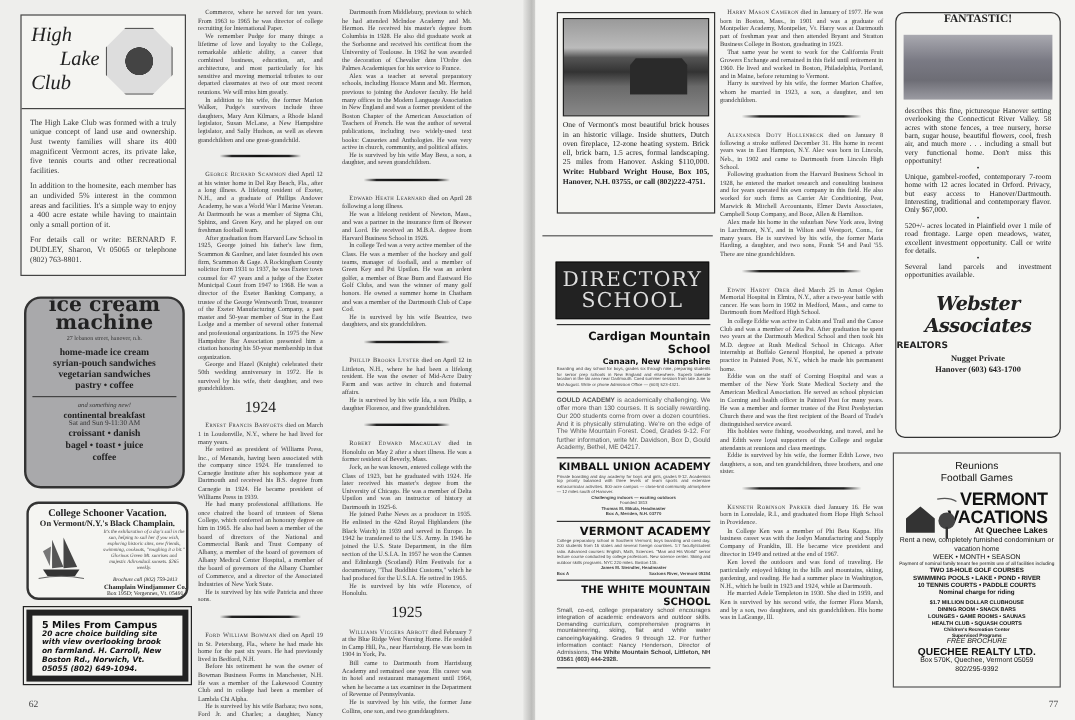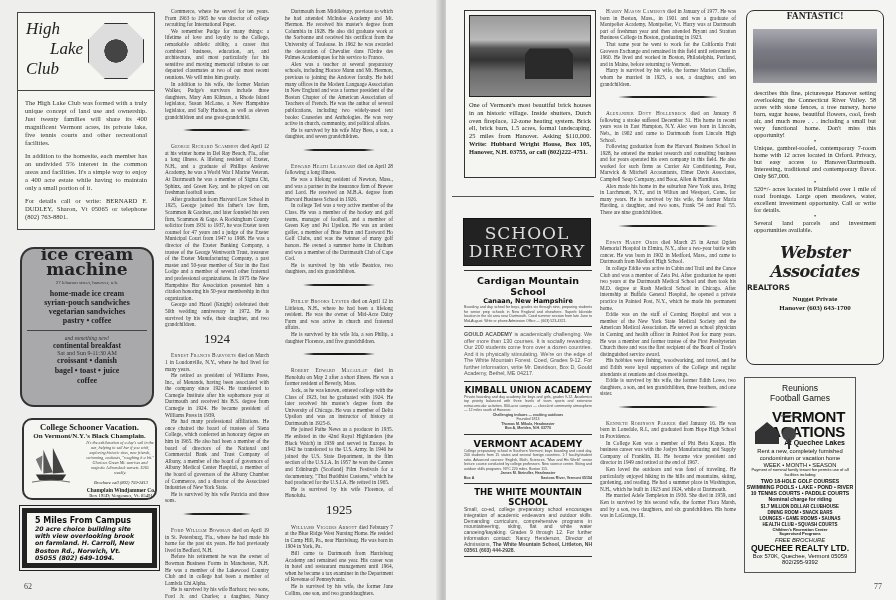--- a/index.html
+++ b/index.html
@@ -40,33 +40,33 @@
 .fmc{left:22px;top:508px;width:135px;height:60px;border:5px solid #222;outline:1px solid #222;outline-offset:2px;background:#f5f5f2;padding:3px 8px;font-family:"DejaVu Sans",sans-serif;color:#111}
 .fmc-h{font-size:8px;font-weight:bold;line-height:9px}
 .fmc-b{font-size:6.2px;font-weight:bold;font-style:italic;line-height:7.2px}
 .brick{left:18px;top:10px;width:132px;height:168px;border:1px solid #333;background:#f5f5f2;padding:4px}
 .brick-photo{height:82px;background:linear-gradient(180deg,#9a9a9a 0%,#bbb 30%,#555 40%,#333 55%,#6a6a6a 70%,#888 100%);position:relative;border:1px solid #222}
 .brick-house{position:absolute;left:55px;top:25px;width:48px;height:38px;background:#2a2a2a;clip-path:polygon(10% 20%,90% 20%,100% 35%,100% 100%,0 100%,0 35%)}
 .brick-txt{font-size:6.4px;line-height:7.8px;margin-top:4px;text-align:justify;color:#222}
 .brick-txt b{font-weight:bold}
 .sd{left:17px;top:218px;width:128px;height:48px;background:#222;color:#ddd;font-family:"DejaVu Serif",serif;font-size:17px;line-height:18px;letter-spacing:1px;text-align:center;padding-top:5px;border:1px solid #111}
 .sd-box{left:18px;top:270px;width:128px;border-top:1px solid #333}
-.sd-name{font-family:"DejaVu Sans",sans-serif;font-weight:bold;text-align:center;color:#111}
+.sd-name{font-family:"DejaVu Sans",sans-serif;font-weight:bold;text-align:right;color:#111}
 .sd-small{font-size:3.6px;line-height:4.5px;text-align:justify;color:#444;font-family:"Liberation Sans",sans-serif}
 .sd-gould{font-size:5.4px;line-height:6.5px;color:#555;text-align:justify;font-family:"Liberation Sans",sans-serif;margin:4px 0}
 .sd-sep{border-top:1px solid #333;margin:3px 0}
 .fan{left:300px;top:10px;width:138px;height:355px;border:1px solid #333;border-radius:8px;background:#f5f5f2}
 .fan-t{text-align:center;font-weight:bold;font-size:9.5px;color:#222}
 .fan-photo{margin:8px 6px 6px;height:54px;background:linear-gradient(180deg,#a9a9b0 0%,#7a7a84 40%,#6d6d75 70%,#9b9ba2 100%);position:relative}
 .fan-txt{padding:0 7px;font-size:6.2px;line-height:7px;text-align:justify;color:#222}
 .fan-dot{text-align:center;font-size:6px;line-height:6px}
 .web-logo{text-align:center;margin-top:10px;font-family:"DejaVu Serif",serif;font-style:italic;font-size:16px;font-weight:bold;color:#222;letter-spacing:-.5px}
 .web-r{text-align:left;font-family:"DejaVu Sans",sans-serif;font-weight:bold;font-size:7.5px;margin-top:2px}
 .web-addr{text-align:center;font-weight:bold;font-size:7px;line-height:8.5px;margin-top:3px}
-.qv{left:298px;top:377px;width:112px;height:196px;border:1px solid #555;background:#f5f5f2;font-family:"Liberation Sans",sans-serif;text-align:center;color:#111}
+.qv{left:298px;top:377px;width:140px;height:196px;border:1px solid #555;background:#f5f5f2;font-family:"Liberation Sans",sans-serif;text-align:center;color:#111}
 .qv-h{font-size:8.5px;line-height:9.5px;margin-top:6px}
 .qv-big{font-size:15px;font-weight:bold;line-height:15px;text-align:right;padding-right:10px;letter-spacing:-.3px}
 .qv-sub{font-size:7px;font-weight:bold;text-align:right;padding-right:10px}
 .qv-t{font-size:5.8px;line-height:6.8px}
 .qv-s{font-size:4px;line-height:4.6px}
 .qv-b{font-size:5.2px;font-weight:bold;line-height:6px}
 .qv-co{font-size:8.5px;font-weight:bold;line-height:9px}
 .qv-farm{position:absolute;left:6px;top:34px;width:48px;height:40px}
 </style>
 </head>
@@ -191,22 +191,22 @@
         </div>
       <div class="brick-txt">
         <span>One of Vermont's most beautiful brick houses in an historic village. Inside shutters, Dutch oven fireplace, 12-zone heating system. Brick ell, brick barn, 1.5 acres, formal landscaping. 25 miles from Hanover. Asking $110,000.</span>
         <b>Write: Hubbard Wright House, Box 105, Hanover, N.H. 03755, or call (802)222-4751.</b>
       </div>
     </div>
 
     <div class="abs" style="left:6px;top:196px;width:142px;height:1px;background:#555"></div>
 
     <div class="abs sd">
+      <div>DIRECTORY</div>
       <div>SCHOOL</div>
-      <div>DIRECTORY</div>
     </div>
 
     <div class="abs sd-box">
       <div class="sd-name" style="font-size:9.5px;margin-top:4px">Cardigan Mountain School</div>
       <div class="sd-name" style="font-size:6.5px">Canaan, New Hampshire</div>
       <div class="sd-small">Boarding and day school for boys, grades six through nine, preparing students for senior prep schools in New England and elsewhere. Superb lakeside location in the ski area near Dartmouth. Coed summer session from late June to Mid-August. Write or phone Admission Office — (603) 523-4321.</div>
       <div class="sd-sep"></div>
       <div class="sd-gould"><b>GOULD ACADEMY</b> <span>is academically challenging. We offer more than 130 courses. It is socially rewarding. Our 200 students come from over a dozen countries. And it is physically stimulating. We're on the edge of The White Mountain Forest. Coed, Grades 9-12. For further information, write Mr. Davidson, Box D, Gould Academy, Bethel, ME 04217.</span></div>
       <div class="sd-sep"></div>
       <div class="sd-name" style="font-size:8.5px">KIMBALL UNION ACADEMY</div>

